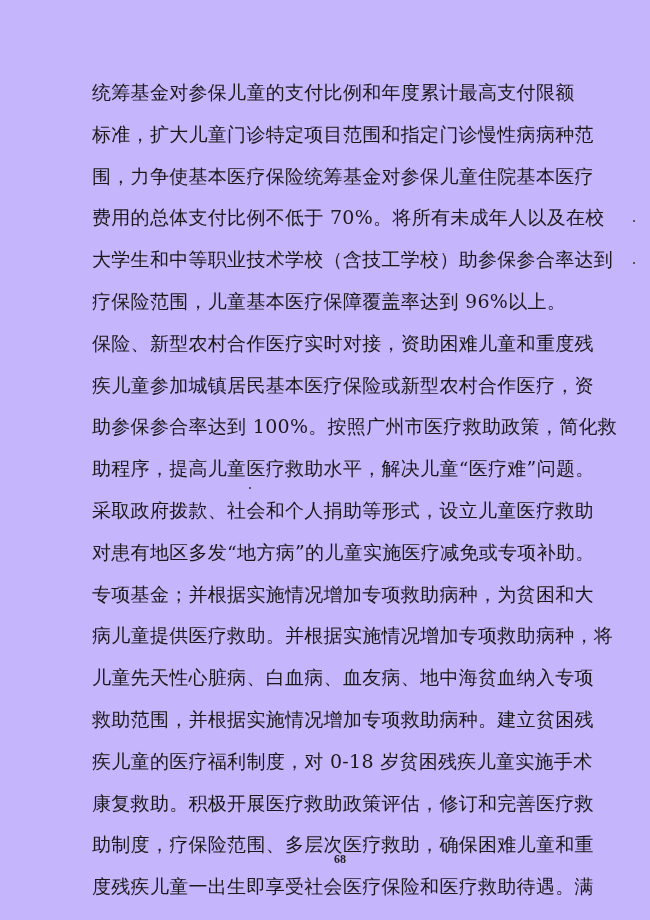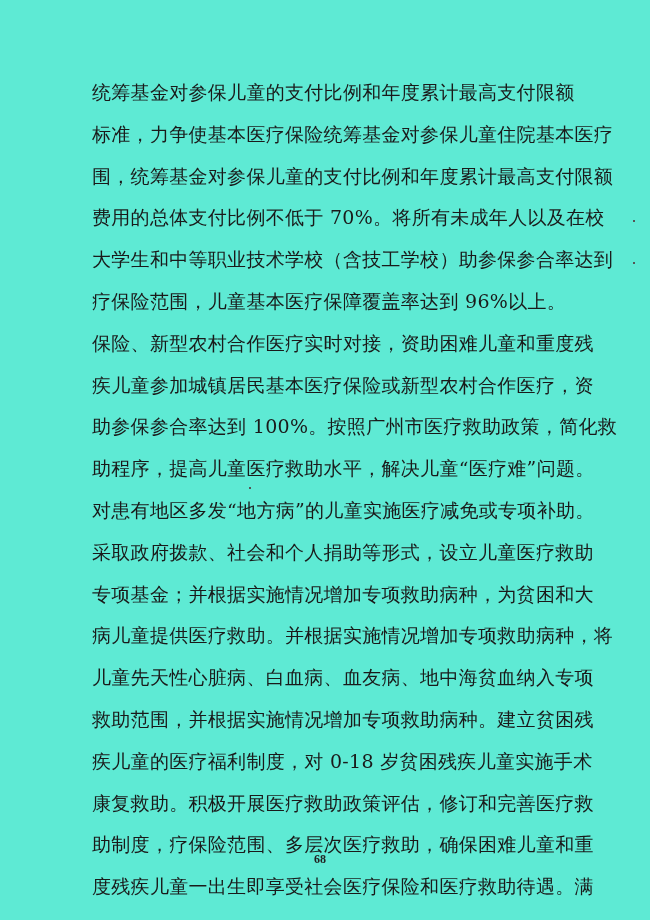--- a/index.html
+++ b/index.html
@@ -1,62 +1,62 @@
 <!DOCTYPE html>
 <html><head>
 <meta charset="utf-8">
 <style>
   html, body { margin: 0; padding: 0; background: #ffffff; }
   body { width: 650px; height: 920px; position: relative; overflow: hidden; }
   .page {
     position: absolute; left: 0; top: 0; width: 650px; height: 920px;
-    background: #5eead4;
+    background: #c4b5fd;
   }
   .text-block {
     position: absolute; left: 92px; top: 72px; width: 472px;
   }
   .line {
     display: block;
     height: 41.8px;
     line-height: 41.8px;
     font-family: "DejaVu Serif", "Liberation Serif", serif;
     font-size: 19px;
     color: #1a1a1a;
     white-space: nowrap;
     text-align: justify;
     text-align-last: justify;
     letter-spacing: 0.3px;
   }
   .line.indent { padding-left: 36px; }
   .line.last-short { text-align-last: left; }
   .page-number {
-    position: absolute; left: 302px; top: 852px; width: 24px;
-    text-align: right;
+    position: absolute; left: 328px; top: 852px; width: 24px;
+    text-align: center;
     font-family: "Liberation Serif", serif;
     font-size: 12px; font-weight: bold; color: #222;
   }
   .speck { position: absolute; width: 2px; height: 2px; background: #555; }
 </style>
 </head>
 <body>
 
 <div class="page">
   <div class="text-block">
     <span class="line">统筹基金对参保儿童的支付比例和年度累计最高支付限额</span>
-    <span class="line">标准，力争使基本医疗保险统筹基金对参保儿童住院基本医疗</span>
-    <span class="line">围，统筹基金对参保儿童的支付比例和年度累计最高支付限额</span>
+    <span class="line">标准，扩大儿童门诊特定项目范围和指定门诊慢性病病种范</span>
+    <span class="line">围，力争使基本医疗保险统筹基金对参保儿童住院基本医疗</span>
     <span class="line">费用的总体支付比例不低于 70%。将所有未成年人以及在校</span>
     <span class="line">大学生和中等职业技术学校（含技工学校）助参保参合率达到</span>
     <span class="line last-short">疗保险范围，儿童基本医疗保障覆盖率达到 96%以上。</span>
     <span class="line">保险、新型农村合作医疗实时对接，资助困难儿童和重度残</span>
     <span class="line">疾儿童参加城镇居民基本医疗保险或新型农村合作医疗，资</span>
     <span class="line">助参保参合率达到 100%。按照广州市医疗救助政策，简化救</span>
     <span class="line">助程序，提高儿童医疗救助水平，解决儿童“医疗难”问题。</span>
+    <span class="line">采取政府拨款、社会和个人捐助等形式，设立儿童医疗救助</span>
     <span class="line">对患有地区多发“地方病”的儿童实施医疗减免或专项补助。</span>
-    <span class="line">采取政府拨款、社会和个人捐助等形式，设立儿童医疗救助</span>
     <span class="line">专项基金；并根据实施情况增加专项救助病种，为贫困和大</span>
     <span class="line">病儿童提供医疗救助。并根据实施情况增加专项救助病种，将</span>
     <span class="line">儿童先天性心脏病、白血病、血友病、地中海贫血纳入专项</span>
     <span class="line">救助范围，并根据实施情况增加专项救助病种。建立贫困残</span>
     <span class="line">疾儿童的医疗福利制度，对 0-18 岁贫困残疾儿童实施手术</span>
     <span class="line">康复救助。积极开展医疗救助政策评估，修订和完善医疗救</span>
     <span class="line">助制度，疗保险范围、多层次医疗救助，确保困难儿童和重</span>
     <span class="line">度残疾儿童一出生即享受社会医疗保险和医疗救助待遇。满</span>
   </div>
 

